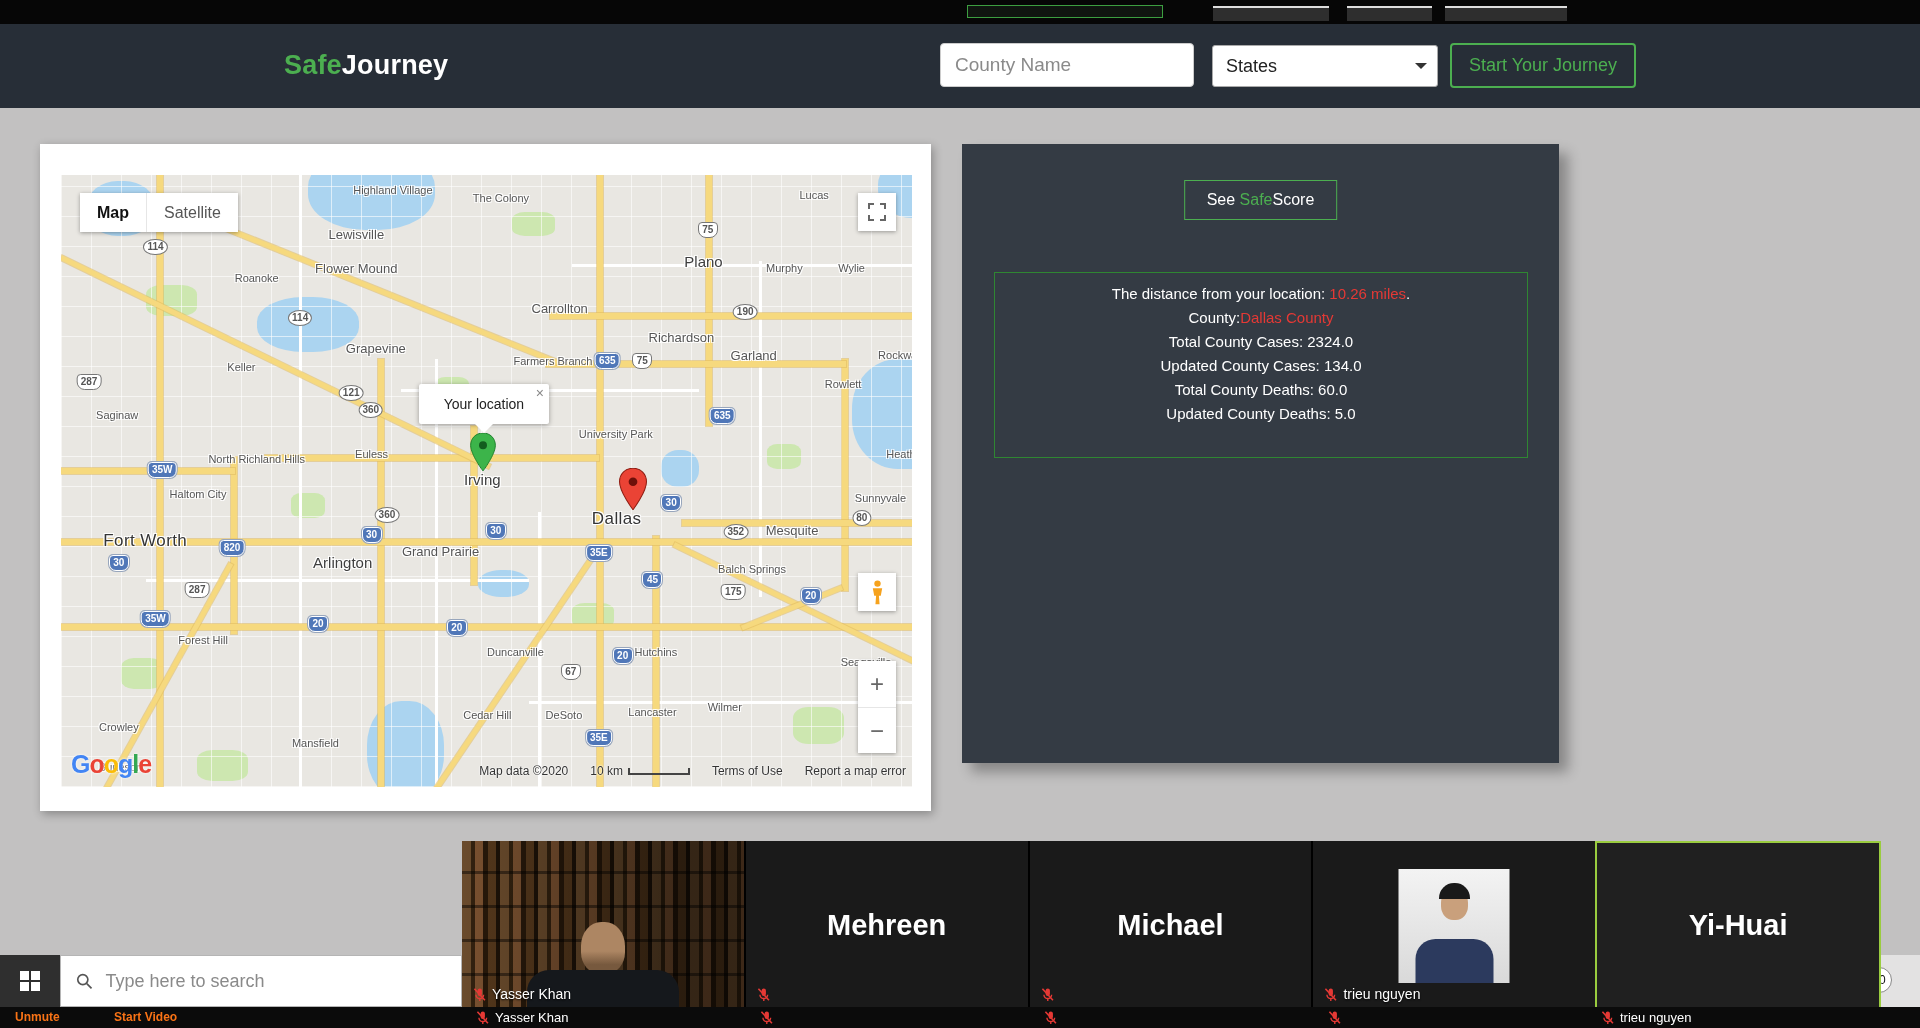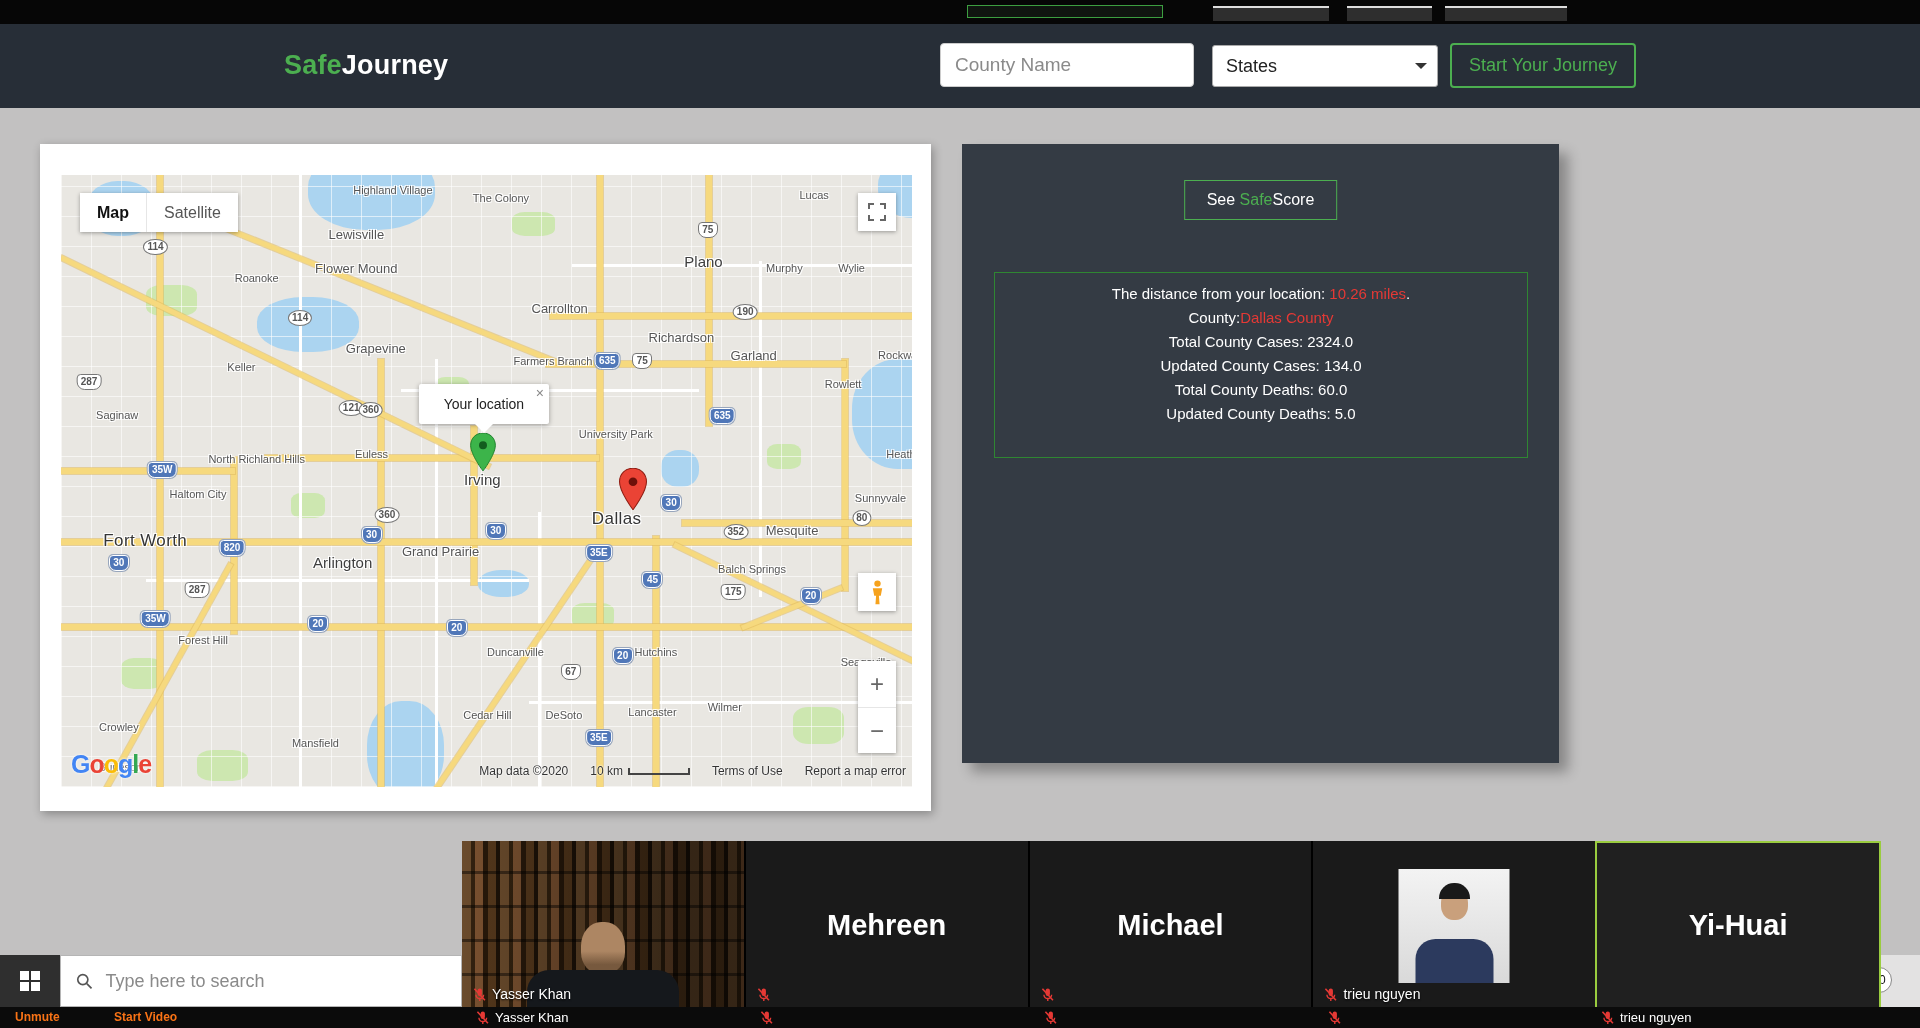--- a/index.html
+++ b/index.html
@@ -228,21 +228,21 @@
           <div class="city s1" style="left: 29.9%; top: 92.8%;">Mansfield</div>
           <div class="city s1" style="left: 7%; top: 96.8%;">Burleson</div>
         </div>
       <div class="shield-layer">
           <div class="shield sh-c" style="left: 11.1%; top: 11.8%;">114</div>
           <div class="shield sh-us" style="left: 76%; top: 9%;">75</div>
           <div class="shield sh-c" style="left: 28.1%; top: 23.4%;">114</div>
           <div class="shield sh-c" style="left: 80.4%; top: 22.4%;">190</div>
           <div class="shield sh-i" style="left: 64.2%; top: 30.4%;">635</div>
           <div class="shield sh-us" style="left: 68.3%; top: 30.4%;">75</div>
-          <div class="shield sh-c" style="left: 34.1%; top: 35.6%; margin-top: 15px;">121</div>
+          <div class="shield sh-c" style="left: 34.1%; top: 35.6%;">121</div>
           <div class="shield sh-c" style="left: 36.4%; top: 38.4%;">360</div>
           <div class="shield sh-us" style="left: 3.3%; top: 33.8%;">287</div>
           <div class="shield sh-i" style="left: 77.7%; top: 39.4%;">635</div>
           <div class="shield sh-i" style="left: 11.9%; top: 48.2%;">35W</div>
           <div class="shield sh-i" style="left: 71.7%; top: 53.6%;">30</div>
           <div class="shield sh-c" style="left: 38.3%; top: 55.6%;">360</div>
           <div class="shield sh-i" style="left: 36.5%; top: 58.8%;">30</div>
           <div class="shield sh-i" style="left: 51.1%; top: 58.2%;">30</div>
           <div class="shield sh-i" style="left: 20.1%; top: 61%;">820</div>
           <div class="shield sh-i" style="left: 6.8%; top: 63.4%;">30</div>

